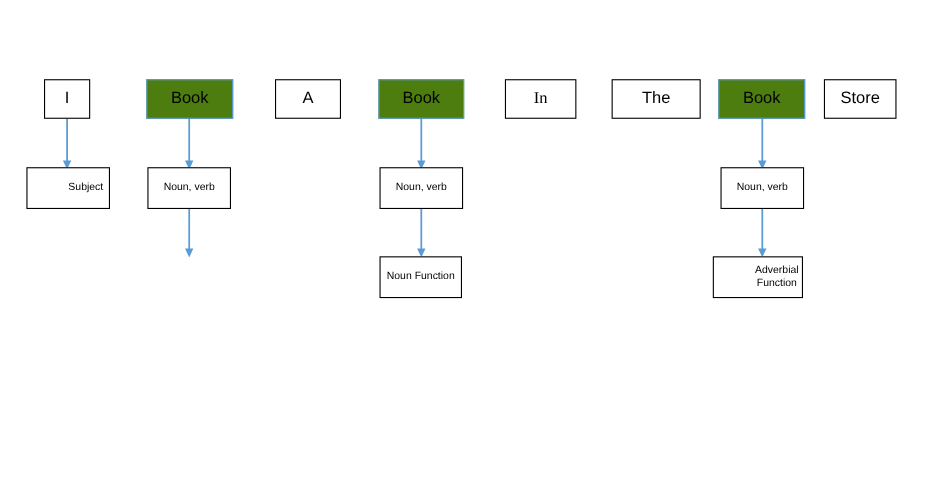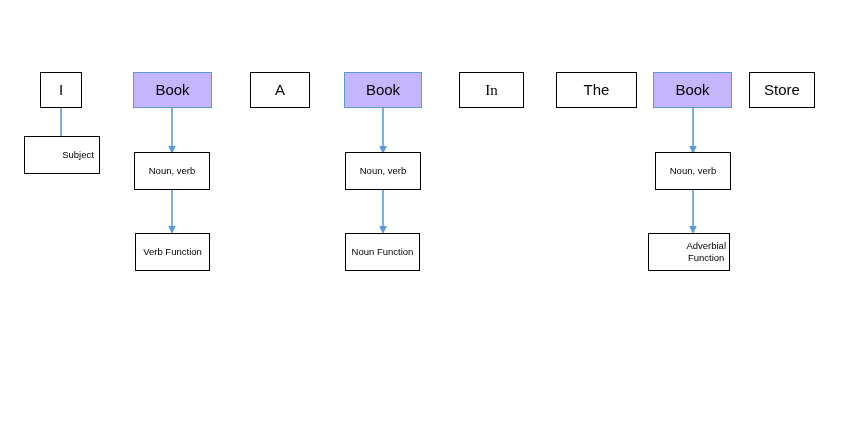--- a/index.html
+++ b/index.html
@@ -28,21 +28,21 @@
     color: #000000;
     background: #ffffff;
     border: 1.6px solid #000000;
     line-height: 1.25;
   }
   .node.word {
     font-size: 15px;
     font-weight: 400;
   }
   .node.word.highlight {
-    background: #c4b5fd;
+    background: #4d7c0f;
     border: 1.6px solid #5B9BD5;
   }
   .node.pos {
     font-size: 9.5px;
   }
   .node.func {
     font-size: 9.5px;
   }
   .node .label {
     display: block;
@@ -137,39 +137,36 @@
   </div>
 
   <div class="node word highlight" style="left:653px; top:72px; width:79px; height:36px;">
     <span class="label">Book</span>
   </div>
 
   <div class="node word" style="left:749px; top:72px; width:66px; height:36px;justify-content:center;">
     <span class="label">Store</span>
   </div>
 
-  <div class="node pos" style="left:24px; top:136px; width:76px; height:38px;padding-left:32px;">
+  <div class="node pos" style="left:24px; top:152px; width:76px; height:38px;padding-left:32px;">
     <span class="label">Subject</span>
   </div>
 
   <div class="node pos" style="left:134px; top:152px; width:76px; height:38px;">
     <span class="label">Noun, verb</span>
   </div>
 
   <div class="node pos" style="left:345px; top:152px; width:76px; height:38px;">
     <span class="label">Noun, verb</span>
   </div>
 
   <div class="node pos" style="left:655px; top:152px; width:76px; height:38px;">
     <span class="label">Noun, verb</span>
   </div>
 
-  <div class="node func" style="left:135px; top:233px; width:75px; height:38px;">
-    <span class="label">Verb Function</span>
-  </div>
 
   <div class="node func" style="left:345px; top:233px; width:75px; height:38px;">
     <span class="label">Noun Function</span>
   </div>
 
   <div class="node func" style="left:648px; top:233px; width:82px; height:38px;justify-content:flex-end;">
     <span class="label">Adverbial
 Function</span>
   </div>
 

